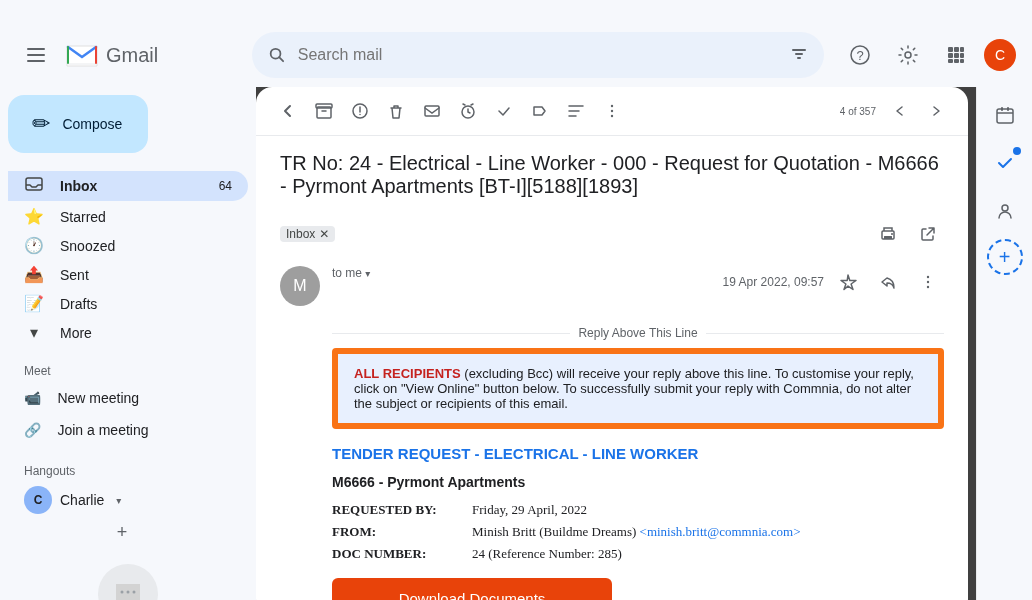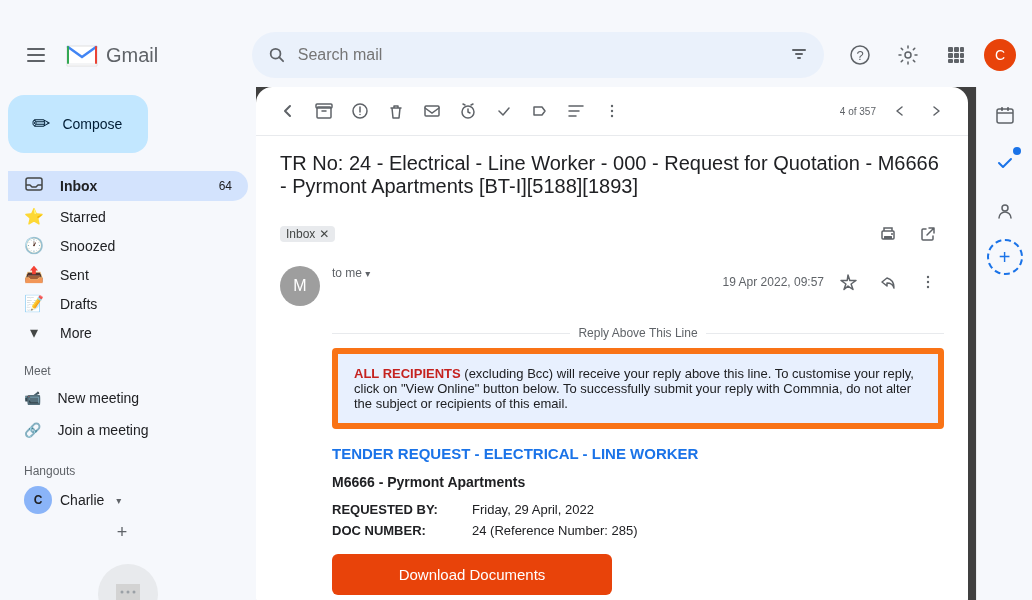--- a/index.html
+++ b/index.html
@@ -73,21 +73,21 @@
     .info-box { background: #e8f0fe; border: 6px solid #f97316; border-radius: 4px; padding: 12px 16px; margin: 8px 0; font-size: 13px; color: #202124; }
     .all-recipients { color: #c5221f; font-weight: 700; }
     
     .email-content { font-size: 14px; color: #202124; }
     
     .tender-title { color: #1a73e8; font-weight: 600; font-size: 15px; margin: 16px 0 12px; }
     
     .project-name { font-weight: 700; font-size: 14px; margin-bottom: 12px; color: #202124; }
     
     .detail-table { margin-bottom: 16px; }
-    .detail-row { display: flex; gap: 0; margin-bottom: 6px; font-size: 13px; }
+    .detail-row { display: flex; gap: 0; margin-bottom: 6px; font-size: 13px; font-family: Liberation Serif, serif; }
     .detail-label { font-weight: 700; color: #202124; min-width: 140px; }
     .detail-value { color: #202124; }
     .detail-value a { color: #1a73e8; text-decoration: none; }
     
     
     .action-buttons { margin: 16px 0; display: flex; flex-direction: column; gap: 12px; max-width: 280px; }
     .btn-download { background: #e8430a; color: white; border: none; border-radius: 6px; padding: 12px 24px; font-size: 15px; font-weight: 500; cursor: pointer; width: 100%; }
     .btn-row { display: flex; gap: 12px; }
     .btn-pricing { background: #3c6ea5; color: white; border: none; border-radius: 6px; padding: 12px 24px; font-size: 15px; font-weight: 500; cursor: pointer; flex: 1; }
     .btn-not-pricing { background: #8e8e8e; color: white; border: none; border-radius: 6px; padding: 12px 24px; font-size: 15px; font-weight: 500; cursor: pointer; flex: 1; }
@@ -393,20 +393,27 @@
           <div class="tender-title">TENDER REQUEST - ELECTRICAL - LINE WORKER</div>
 
           <div class="project-name">M6666 - Pyrmont Apartments</div>
 
           <div class="detail-table">
             <div class="detail-row">
               <span class="detail-label">REQUESTED BY:</span>
               <span class="detail-value">Friday, 29 April, 2022</span>
             </div>
             <div class="detail-row">
+              <span class="detail-label">FROM:</span>
+              <span class="detail-value">
+                <span>Minish Britt (Buildme Dreams)</span>
+                <a href="#"> &lt;<span>minish.britt@commnia.com</span>&gt;</a>
+              </span>
+            </div>
+            <div class="detail-row">
               <span class="detail-label">DOC NUMBER:</span>
               <span class="detail-value">24 (Reference Number: 285)</span>
             </div>
           </div>
 
           <div class="action-buttons">
             <button class="btn-download">Download Documents</button>
             <div class="btn-row">
               <button class="btn-pricing">Pricing</button>
               <button class="btn-not-pricing">Not Pricing</button>

